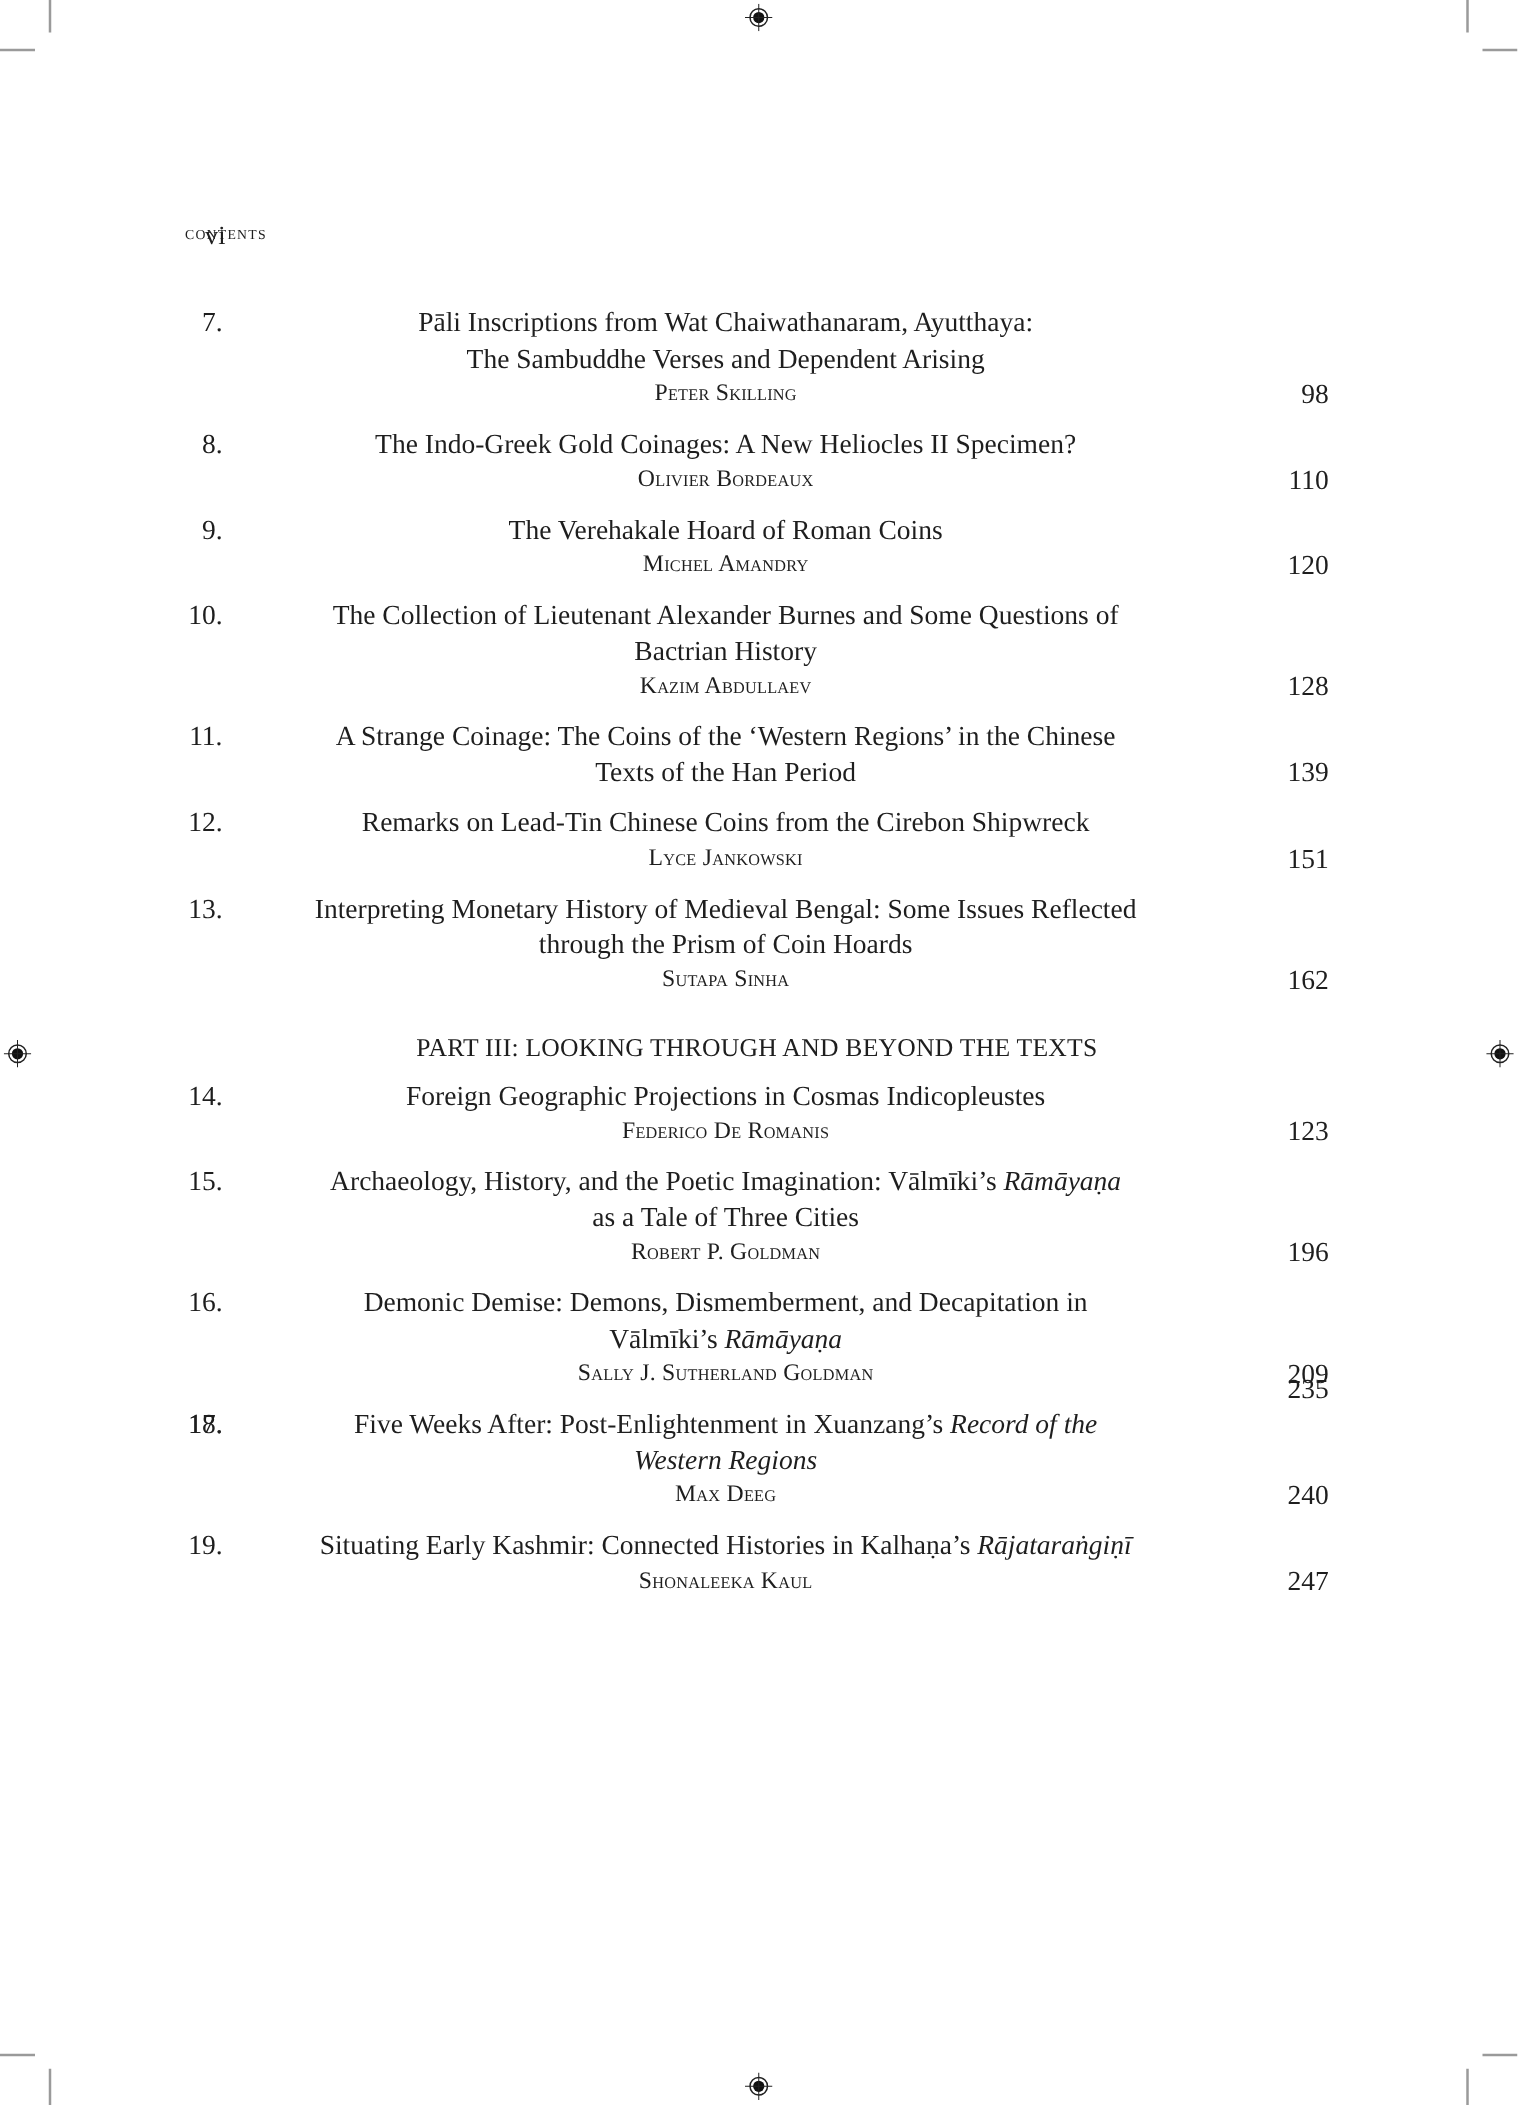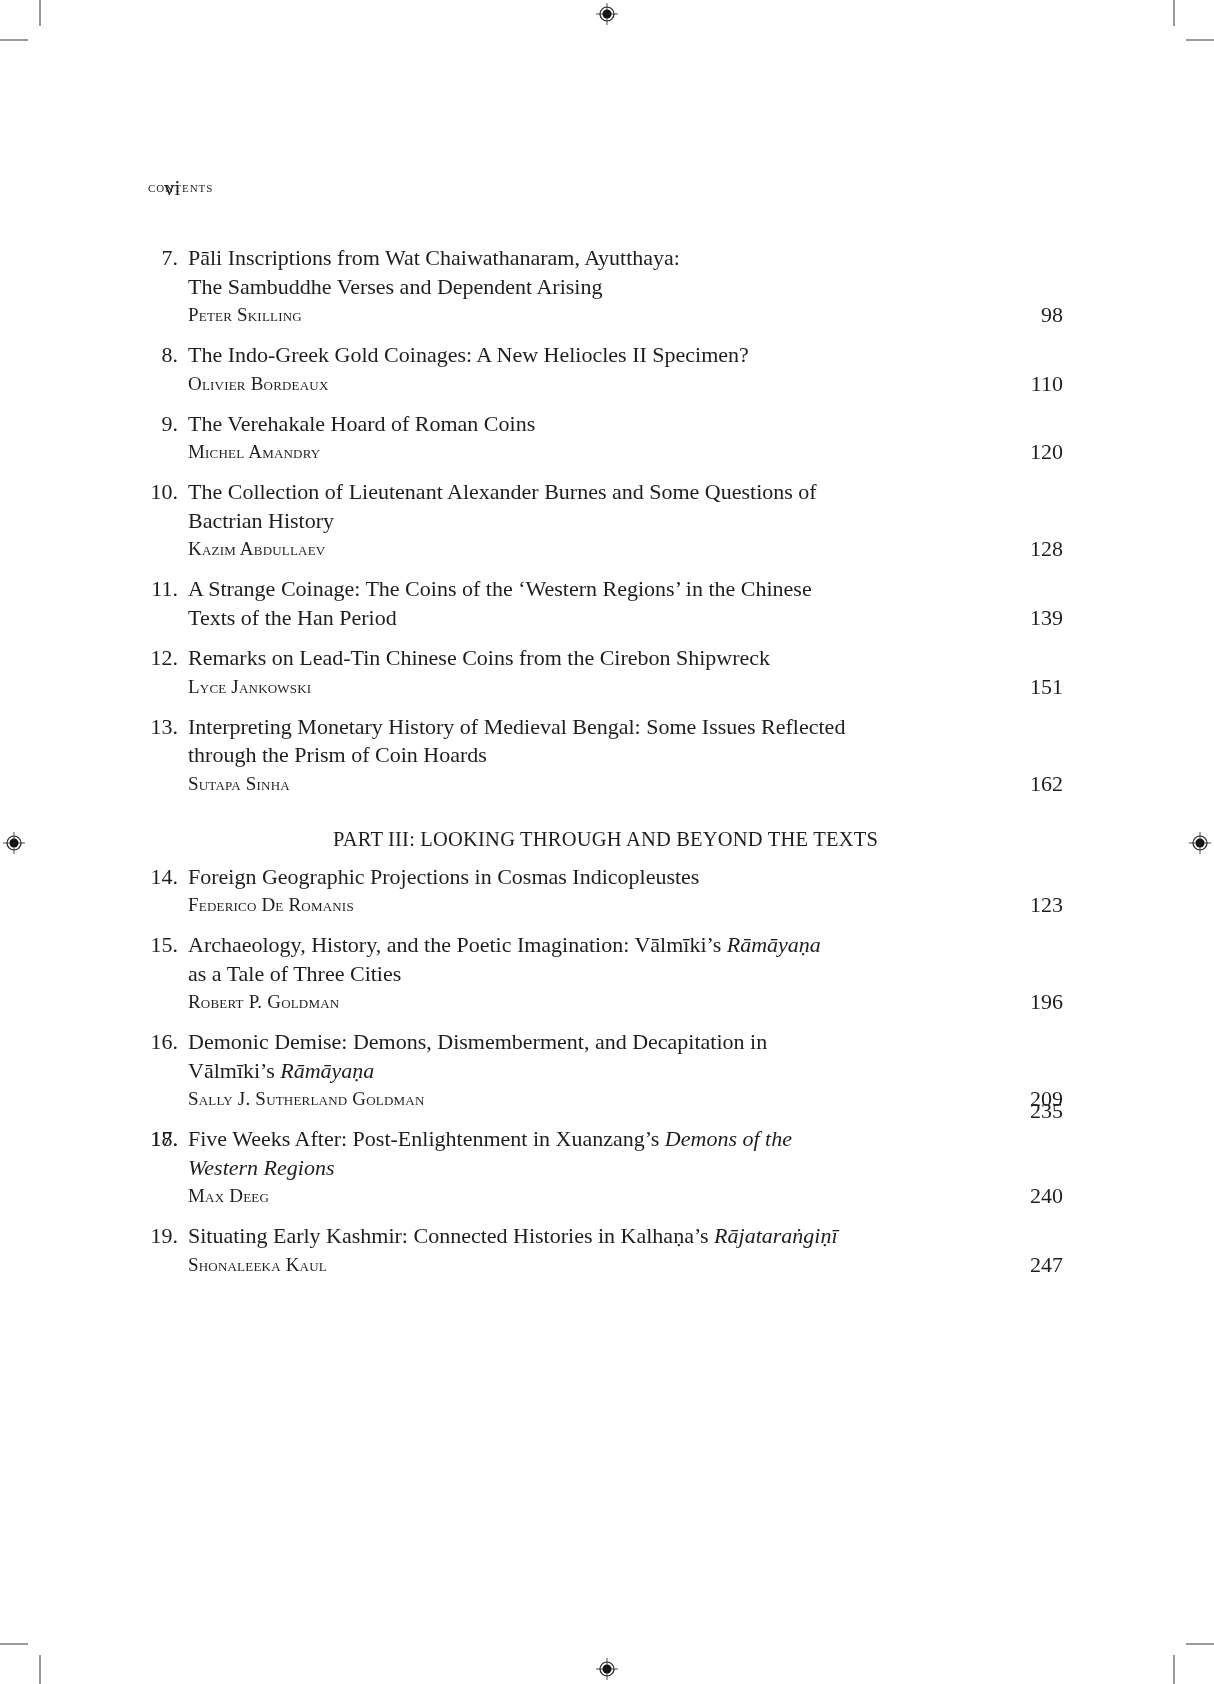--- a/index.html
+++ b/index.html
@@ -26,21 +26,21 @@
     font-size: 16px; letter-spacing: 1px; font-variant: small-caps;
     text-transform: lowercase;
   }
 
   .toc { position: absolute; left: 148px; top: 244px; width: 915px; }
   .entry { position: relative; margin-bottom: 12px; }
   .num {
     position: absolute; left: 0; width: 30px; text-align: right;
     font-size: 22px; line-height: 28.5px;
   }
-  .body { margin-left: 40px; margin-right: 90px; }
+  .body { margin-left: 40px; margin-right: 90px; text-align: center; }
   .title-line { font-size: 22px; line-height: 28.5px; white-space: nowrap; }
   .title-line i { font-style: italic; }
   .author {
     font-size: 19px; line-height: 28px; font-variant: small-caps;
     letter-spacing: 0.2px;
   }
   .page {
     position: absolute; right: 0; bottom: 0; font-size: 22px; line-height: 28px;
   }
   .part-heading {
@@ -188,21 +188,21 @@
         </div>
         <span class="page">209</span>
       </div>
       <div class="entry">
         <span class="num">17.</span>
         <span class="page">235</span>
       </div>
       <div class="entry">
         <span class="num">18.</span>
         <div class="body">
-          <div class="title-line"><span>Five Weeks After: Post-Enlightenment in Xuanzang’s </span><i>Demons of the</i></div>
+          <div class="title-line"><span>Five Weeks After: Post-Enlightenment in Xuanzang’s </span><i>Record of the</i></div>
           <div class="title-line"><i>Western Regions</i></div>
           <div class="author">Max Deeg</div>
         </div>
         <span class="page">240</span>
       </div>
       <div class="entry">
         <span class="num">19.</span>
         <div class="body">
           <div class="title-line"><span>Situating Early Kashmir: Connected Histories in Kalhaṇa’s </span><i>Rājataraṅgiṇī</i></div>
           <div class="author">Shonaleeka Kaul</div>

